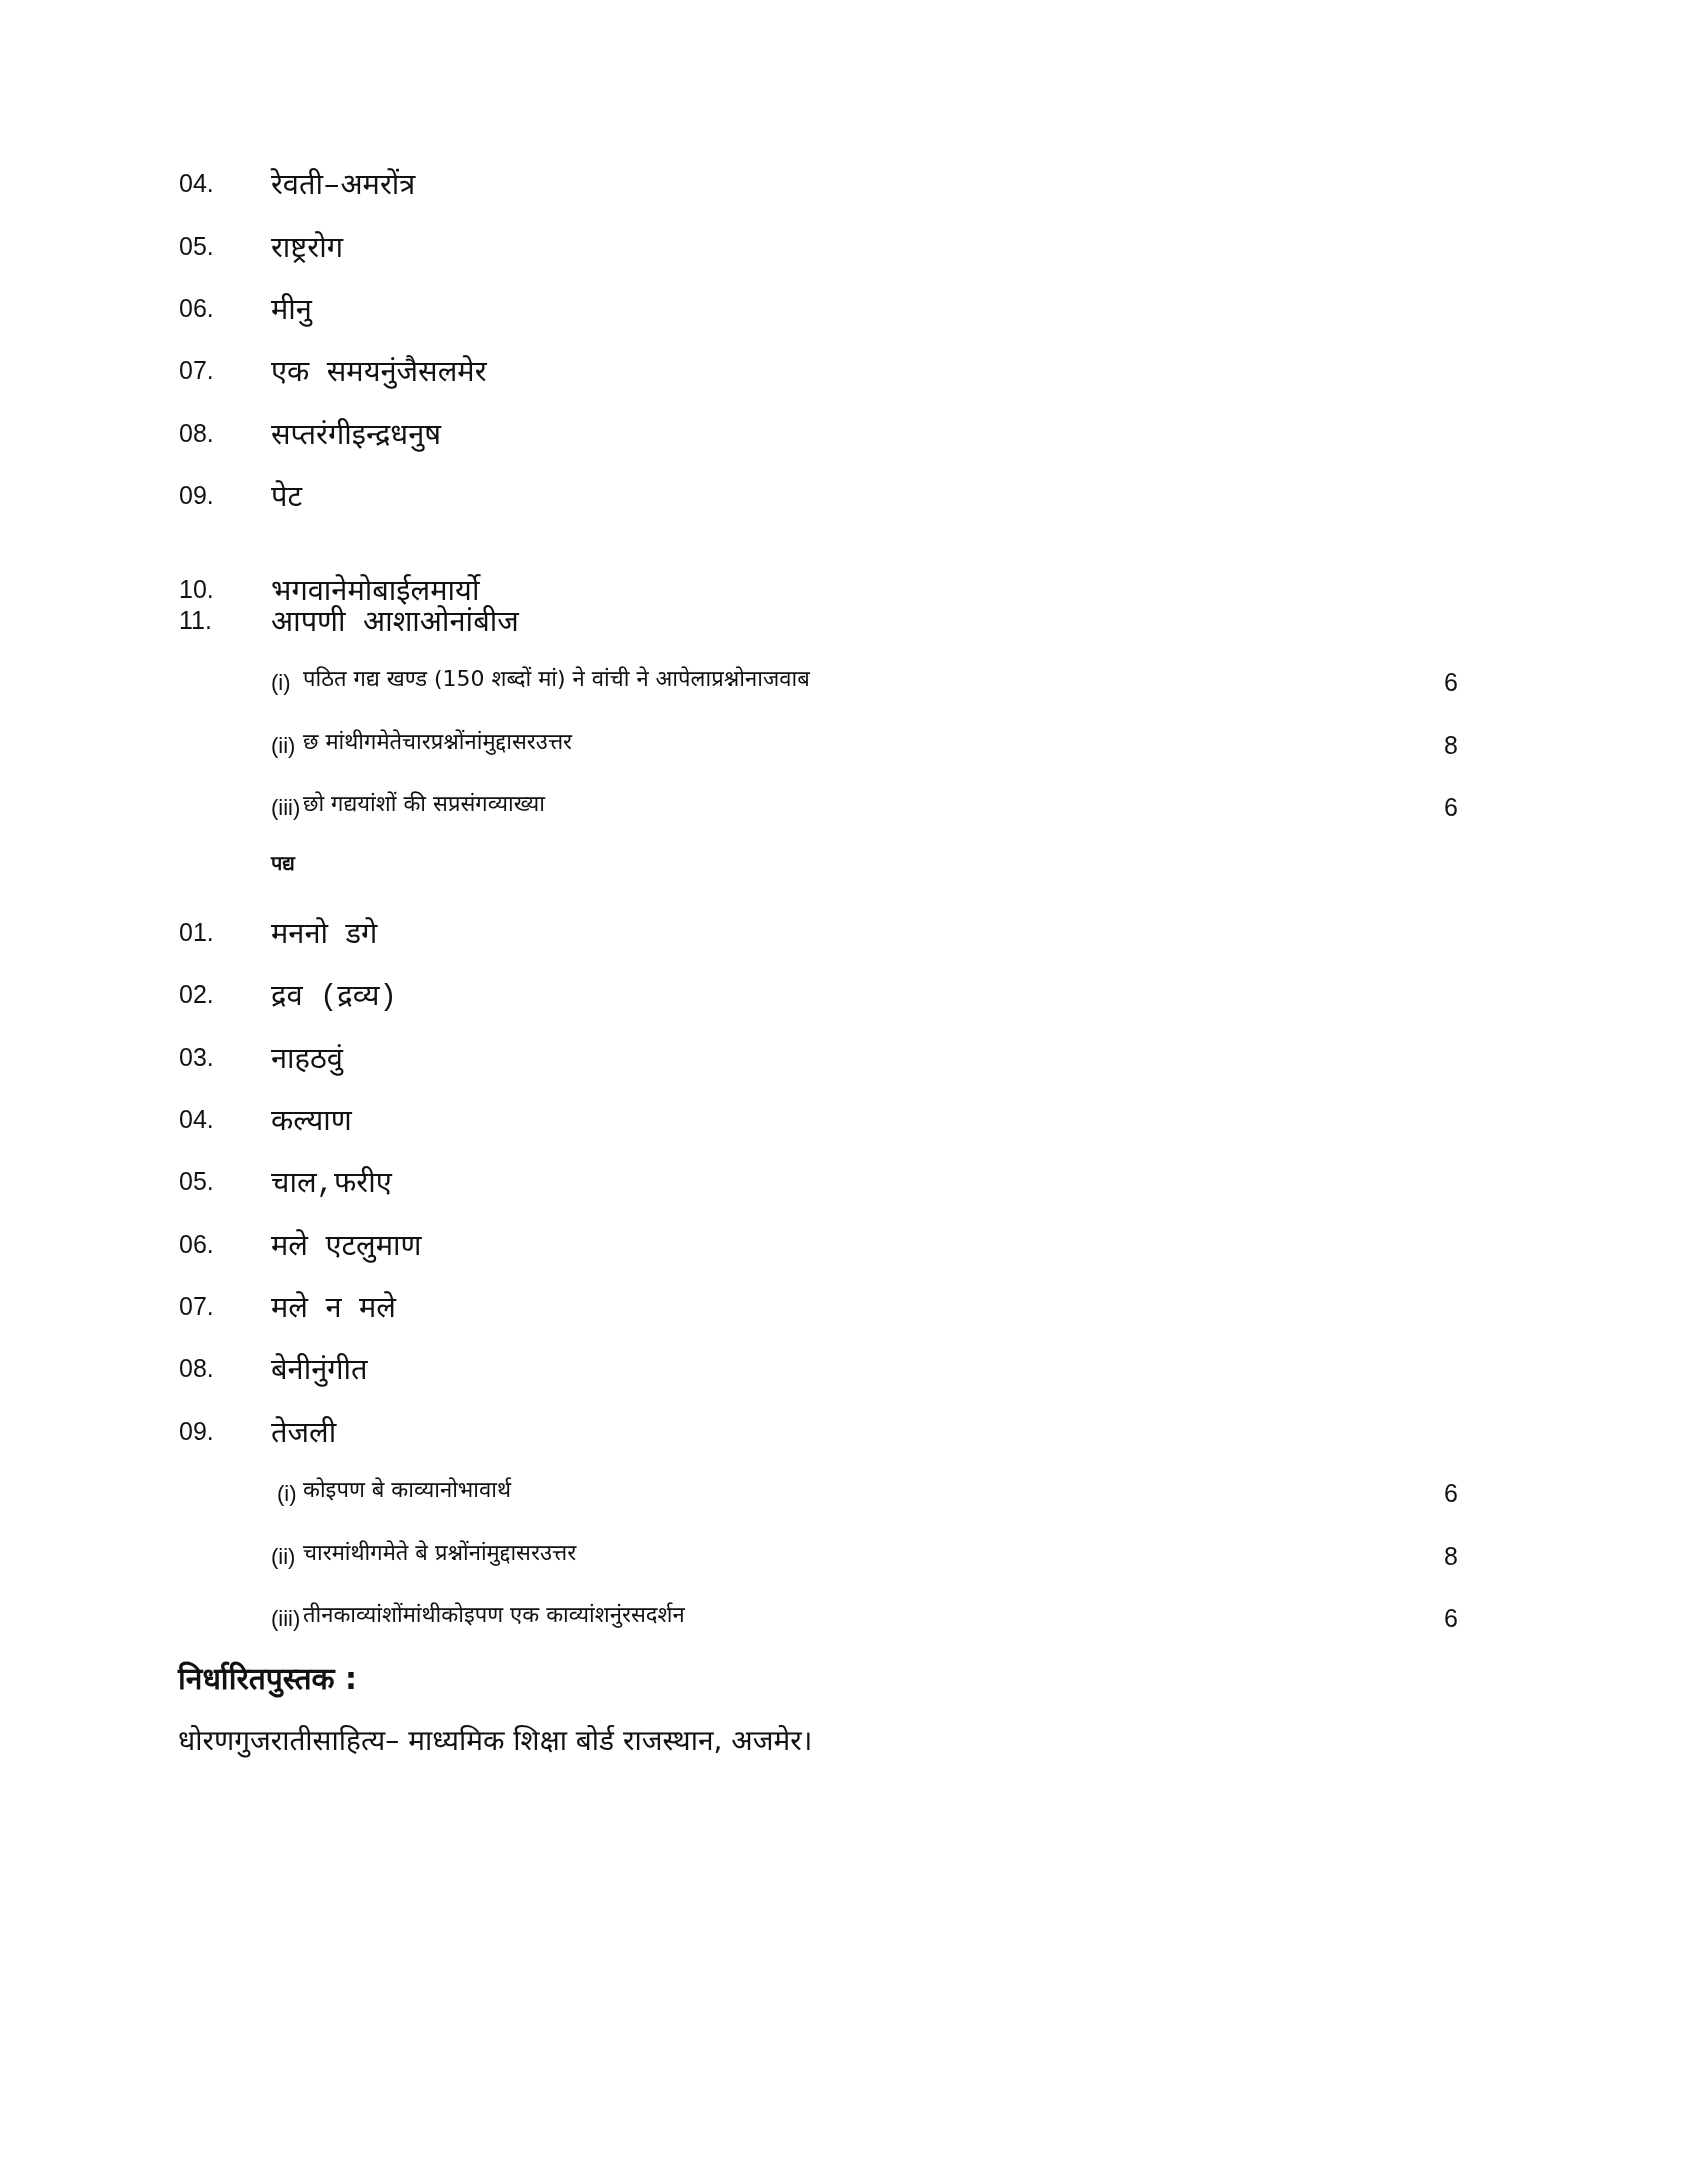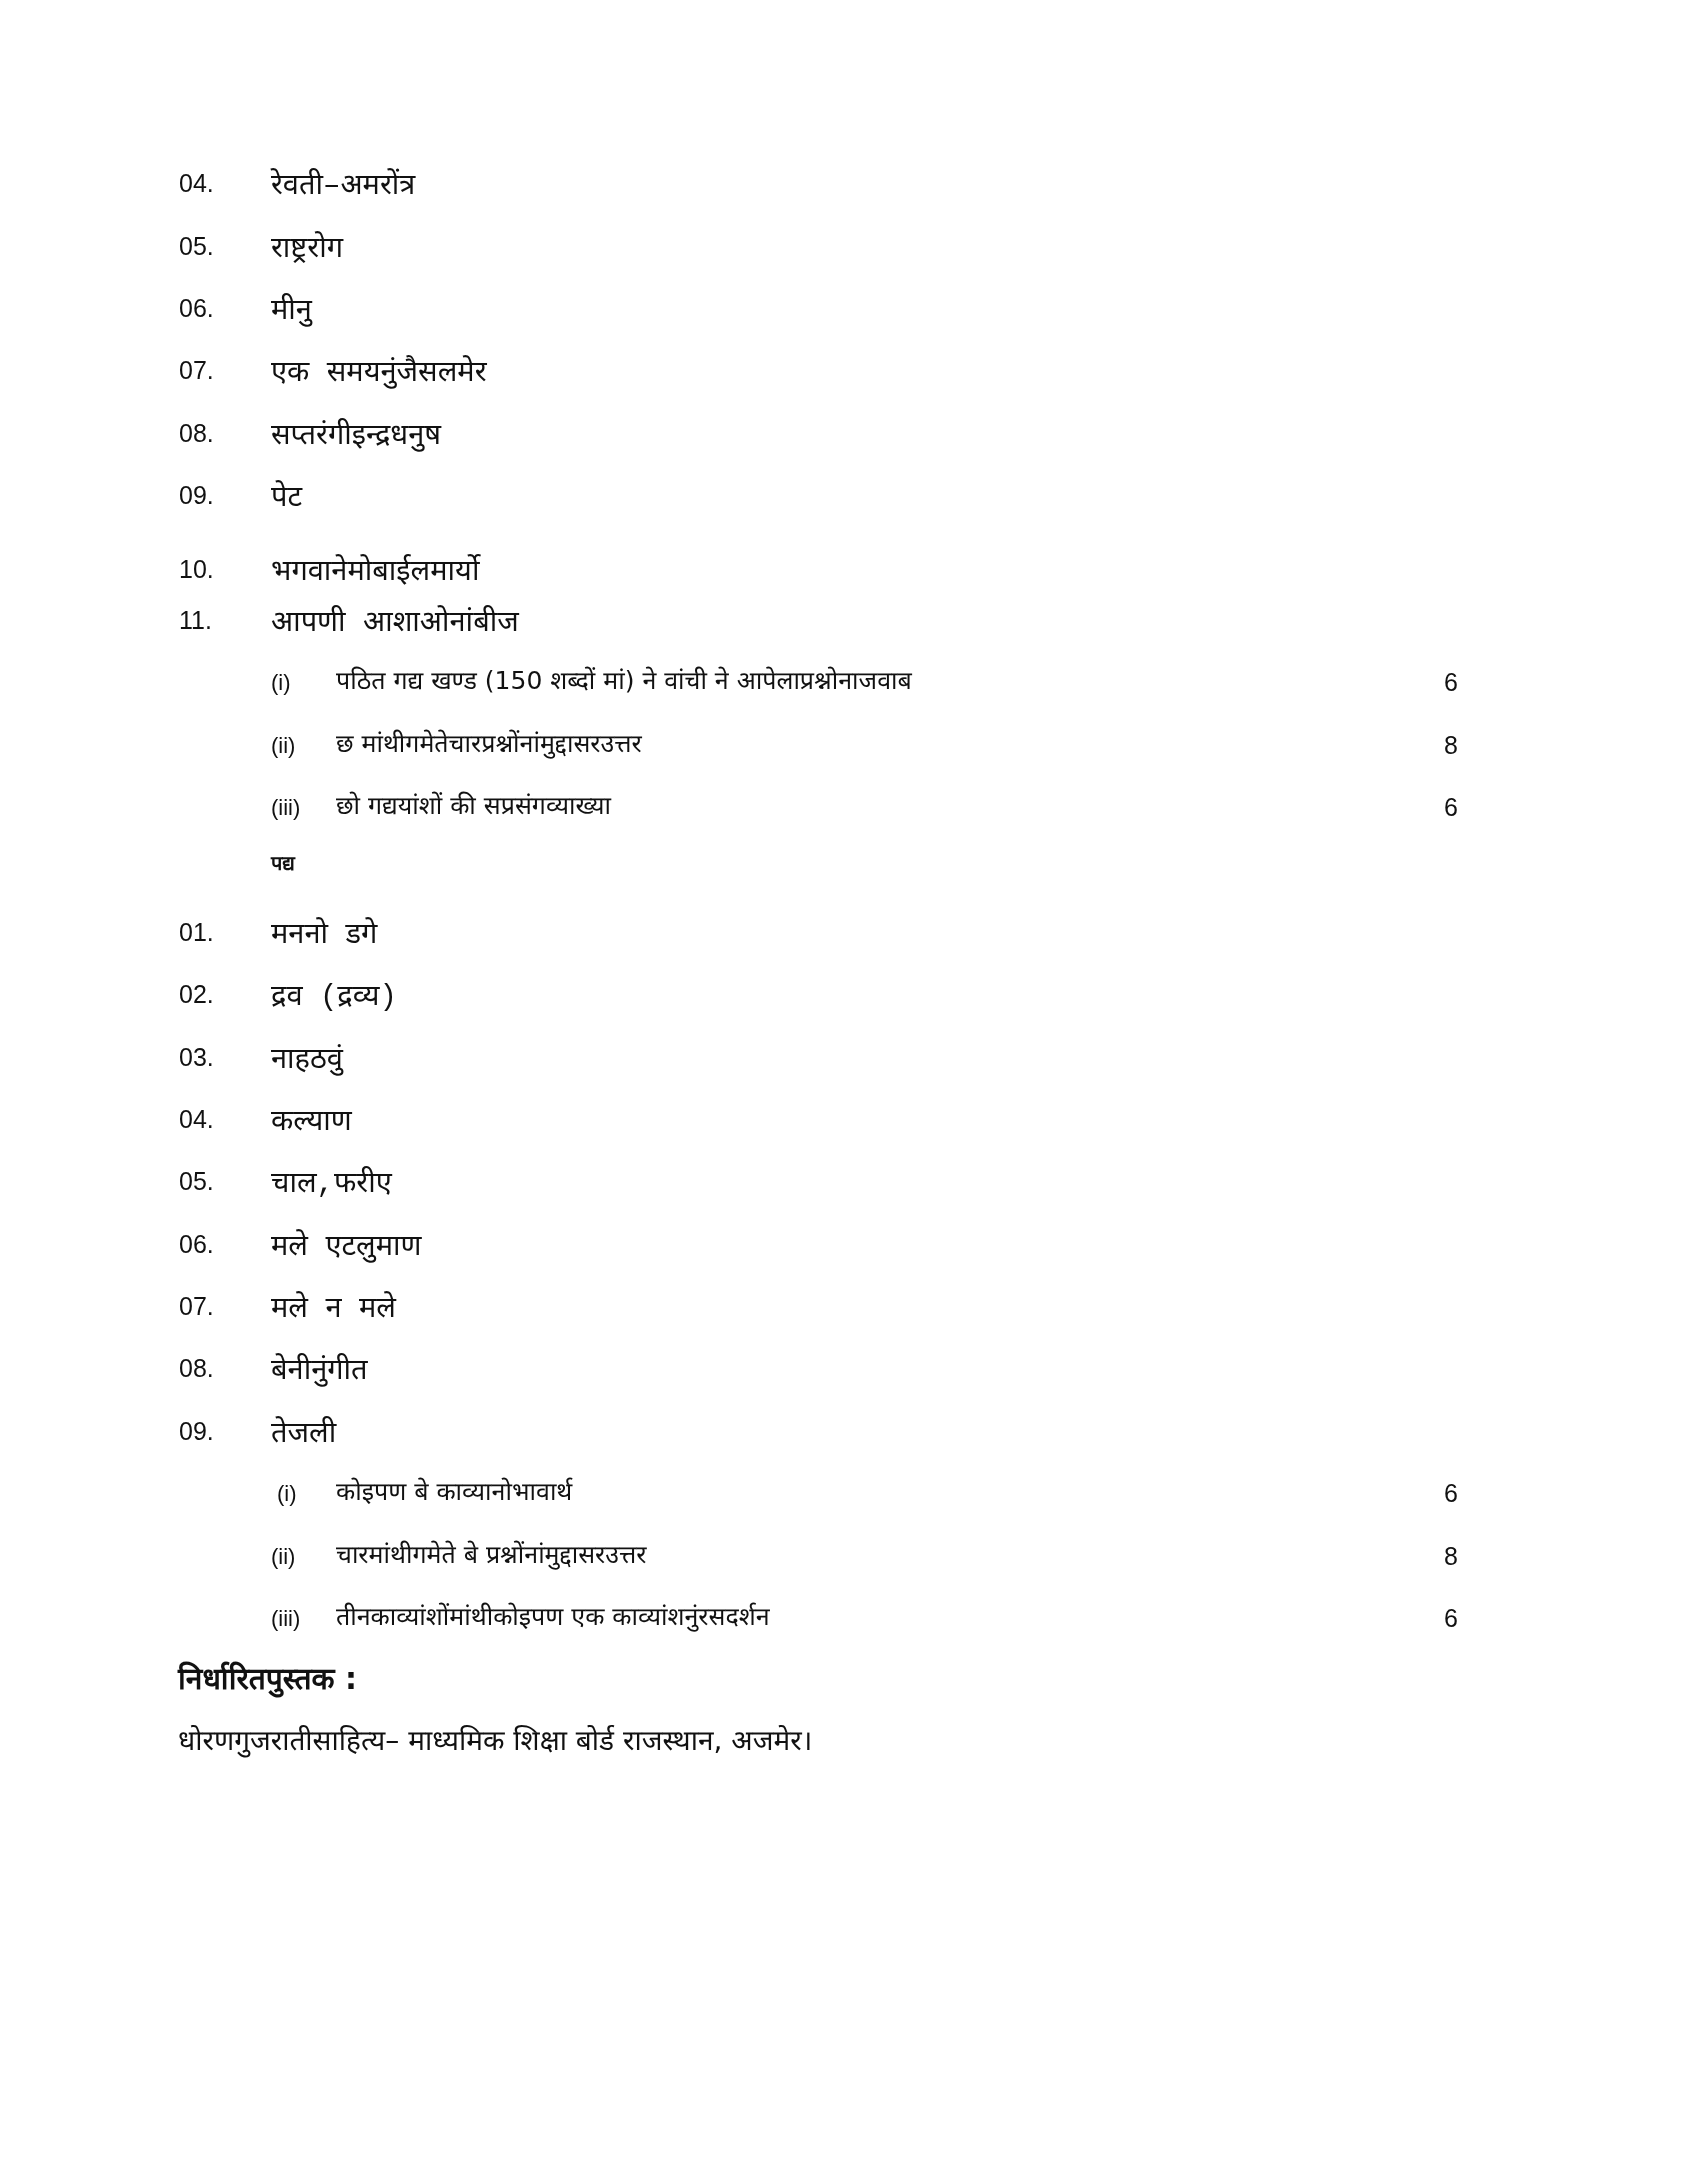--- a/index.html
+++ b/index.html
@@ -2,21 +2,21 @@
 <html><head>
 <meta charset="utf-8">
 <style>
   html, body { margin: 0; padding: 0; background: #ffffff; }
   body { width: 1683px; height: 2178px; position: relative; overflow: hidden;
          font-family: "Liberation Sans", "DejaVu Sans", sans-serif; color: #111; }
   .row { position: absolute; left: 0; width: 1437px; height: 40px; }
   .num { position: absolute; left: 179px; font-size: 25px; top: 6px; }
   .txt { position: absolute; left: 271px; font-size: 29px; font-family: Liberation Mono, monospace; }
   .sub-label { position: absolute; left: 271px; font-size: 22px; top: 8px; }
-  .sub-txt { position: absolute; left: 336px; font-size: 25px; font-family: "DejaVu Sans", sans-serif; }
+  .sub-txt { position: absolute; left: 303px; font-size: 22px; font-family: "DejaVu Sans", sans-serif; }
   .marks { position: absolute; left: 1444px; font-size: 25px; top: 6px; }
   .heading { position: absolute; left: 271px; font-size: 20px; font-weight: bold; font-family: "DejaVu Sans", sans-serif; }
   .book-label { position: absolute; left: 178px; font-size: 30px; font-weight: bold; font-family: "DejaVu Sans", sans-serif; }
   .book-title { position: absolute; left: 178px; font-size: 28px; font-weight: normal; font-family: "DejaVu Sans", sans-serif; white-space: nowrap; }
 </style>
 </head>
 <body>
 
 <div class="row" style="top:163px">
   <span class="num">04.</span>
@@ -35,21 +35,21 @@
   <span class="txt">एक समयनुंजैसलमेर</span>
 </div>
 <div class="row" style="top:413px">
   <span class="num">08.</span>
   <span class="txt">सप्तरंगीइन्द्रधनुष</span>
 </div>
 <div class="row" style="top:475px">
   <span class="num">09.</span>
   <span class="txt">पेट</span>
 </div>
-<div class="row" style="top:549px">
+<div class="row" style="top:569px">
   <span class="num">10.</span>
   <span class="txt">भगवानेमोबाईलमार्यो</span>
 </div>
 <div class="row" style="top:600px">
   <span class="num">11.</span>
   <span class="txt">आपणी आशाओनांबीज</span>
 </div>
 
 <div class="row" style="top:662px">
   <span class="sub-label">(i)</span>

